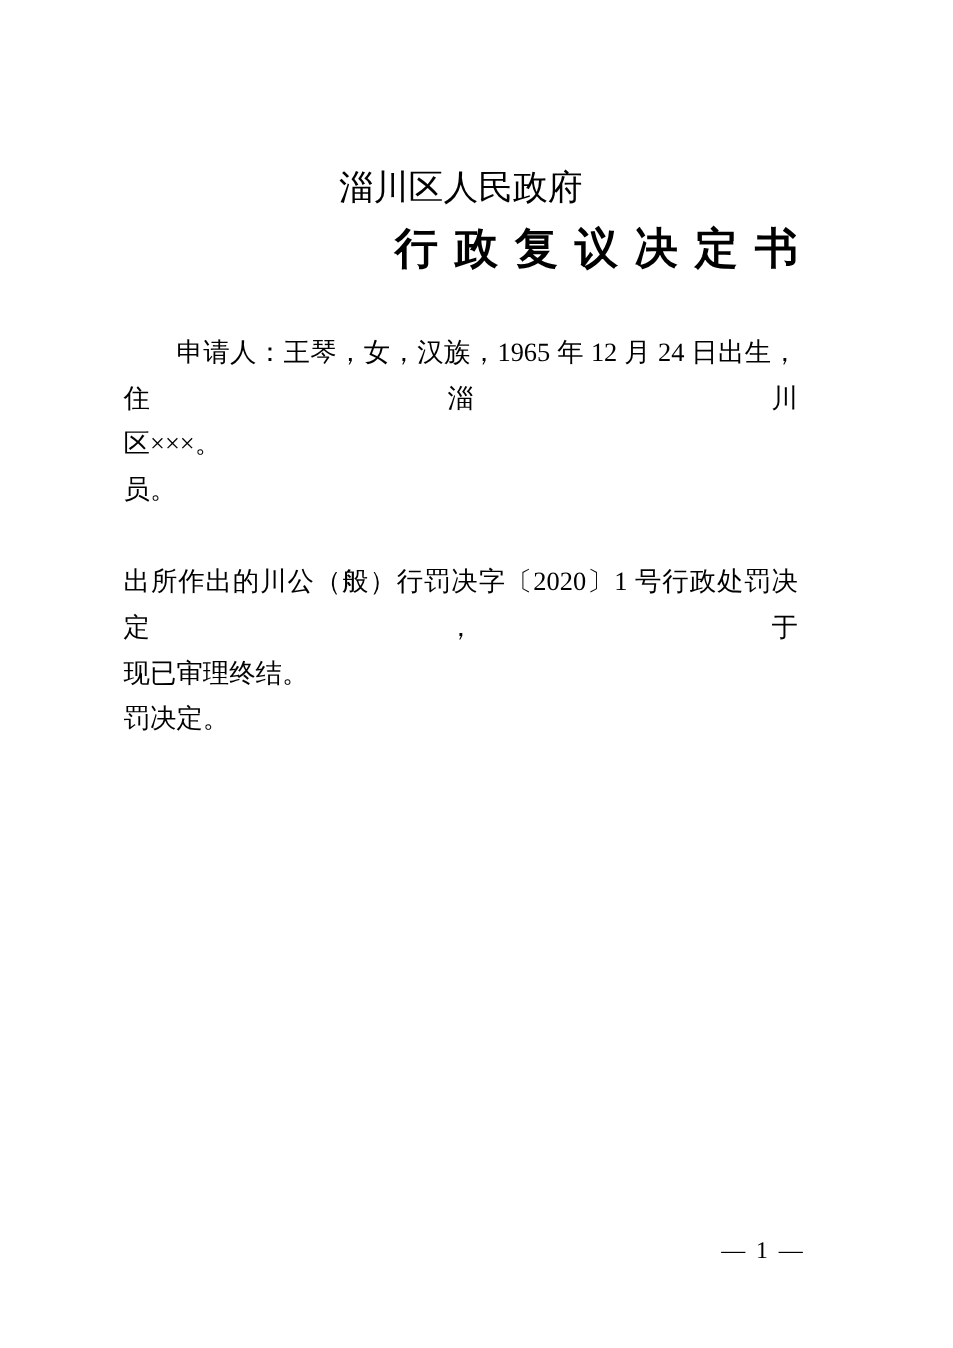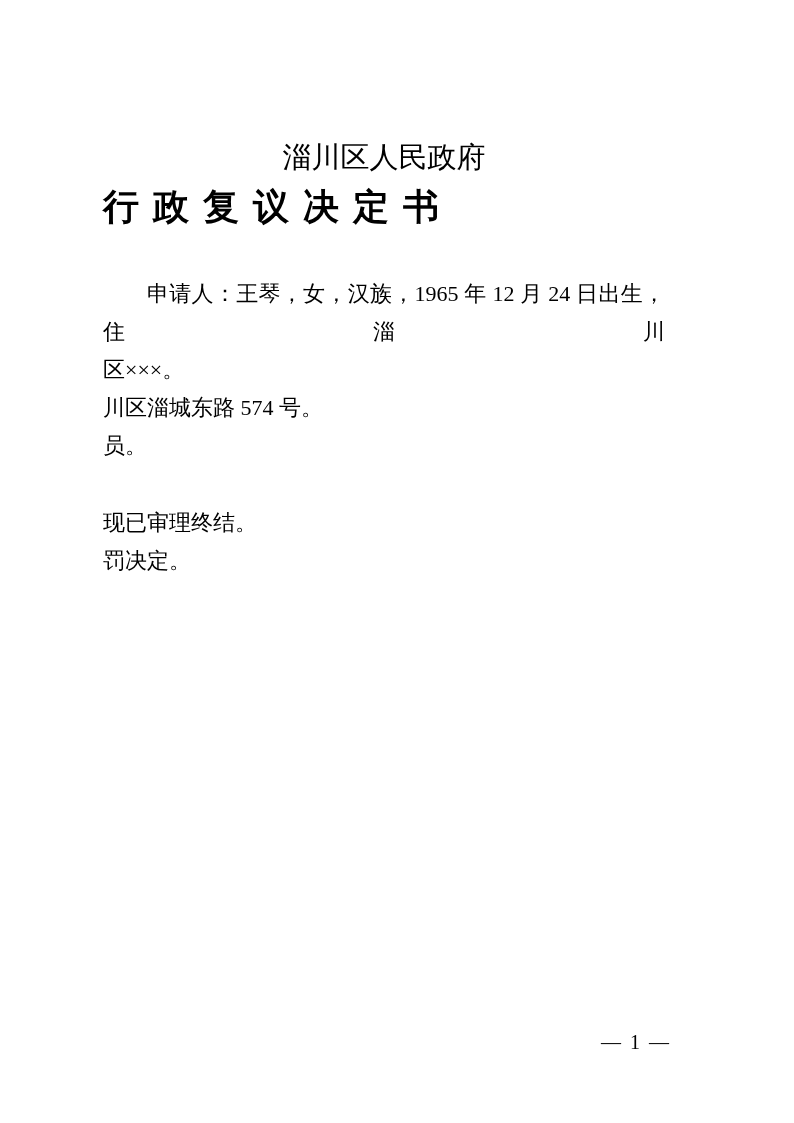--- a/index.html
+++ b/index.html
@@ -24,21 +24,21 @@
     line-height: 36px;
     font-weight: normal;
     text-align: center;
     white-space: nowrap;
   }
   .doc-title {
     margin: 8px 0 0 0;
     font-size: 36px;
     line-height: 48px;
     font-weight: bold;
-    text-align: left;
+    text-align: right;
     letter-spacing: 14px;
     margin-right: -14px;
     white-space: nowrap;
   }
   .doc-number {
     margin-top: 32px;
     font-size: 21px;
     line-height: 30px;
     text-align: right;
     white-space: nowrap;
@@ -84,27 +84,27 @@
   <h1 class="org-title">淄川区人民政府</h1>
 
   <h2 class="doc-title">行政复议决定书</h2>
 
 
   <div class="body-text">
 
     <div class="line full indent">申请人：王琴，女，汉族，1965 年 12 月 24 日出生，住淄川</div>
     <div class="line">区×××。</div>
 
-    <div class="line">川区淄城东路 574 号。</div>
 
 
     <div class="line">员。</div>
 
     <div class="para-gap"></div>
 
+    <div class="line full">出所作出的川公（般）行罚决字〔2020〕1 号行政处罚决定，于</div>
     <div class="line">现已审理终结。</div>
 
     <div class="line">罚决定。</div>
 
   </div>
 
   <div class="page-footer">— 1 —</div>
 
 </div>
 

